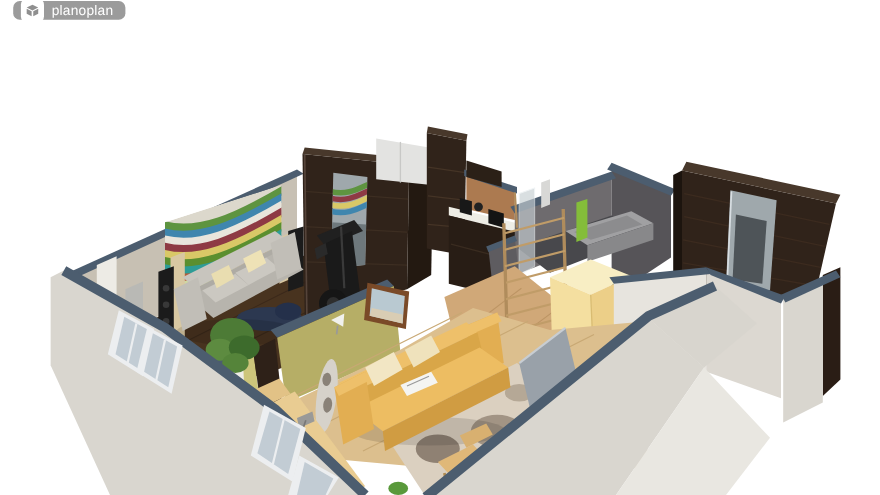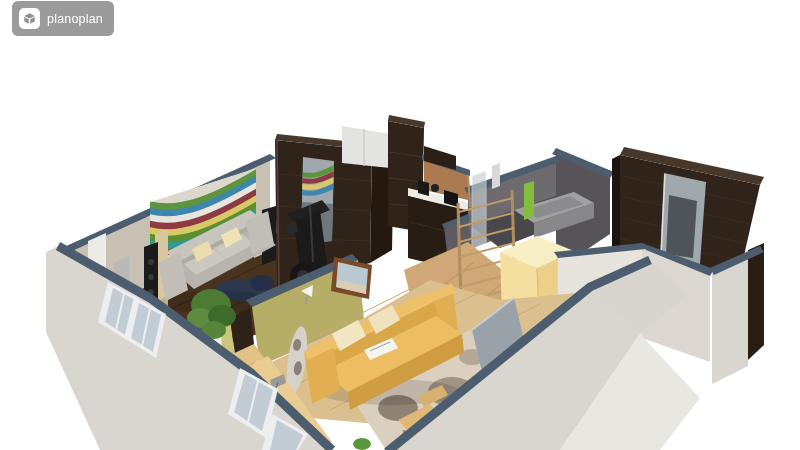--- a/index.html
+++ b/index.html
@@ -1,19 +1,19 @@
 <!DOCTYPE html>
 <html style="--slate: #4c5d6f; --exterior_wall: #d9d6cf; --exterior_wall_light: #e9e7e1; --interior_wall_beige: #c7c0b3; --door_white: #edebe5; --olive_wall_lit: #cdc57b; --olive_wall_shaded: #b6ae66; --dark_wood_floor: #48331f; --bottom_room_floor: #dcbf8e; --hall_floor: #d0a878; --wenge: #30231a; --wenge_dark: #231911; --wenge_top: #48382b; --mirror_glass: #9fa8ac; --mirror_glass_dark: #6e787c; --gray_sofa: #b7b4ad; --gray_sofa_light: #c8c5be; --cream_pillow: #e9ddb0; --yellow_sofa: #edbd62; --yellow_sofa_deep: #d9a648; --yellow_wardrobe_front: #f4dfa0; --yellow_wardrobe_side: #eccf88; --yellow_wardrobe_top: #f8eec4; --bathroom_wall: #6e6b6e; --bathroom_wall_dark: #565458; --bathroom_floor: #48484c; --tub: #a0a0a2; --towel_green: #84bd3a; --ladder_wood: #b08c5c; --desk_wood: #e9cc92; --chair_wood: #e0b878; --rug_base: #dbd0c0; --stone_dark: #8f8173; --stone_mid: #a29484; --stone_light: #b5a896; --stone_orange: #c28a4e; --plant_green: #4d7b36; --window_frame: #eceef0; --window_glass: #c2ccd4; --speaker_black: #1b1b1b; --picture_frame: #7a4a28; --picture_image: #b9c9d1; --kitchen_counter: #eeede5; --backsplash_tan: #ac7a50; --fridge_white: #e3e3e1; --navy_rug: #2c3850; --surfboard: #d6d2ca; --badge_bg: #9b9b9b; --text_color: #ffffff; --icon_bg: #ffffff; --icon_glyph: #8f8f8f;"><head>
 <meta charset="utf-8">
 <style>
   html,body{margin:0;padding:0;background:#fff;}
   #stage{position:relative;width:800px;height:450px;background:#fff;overflow:hidden;
          font-family:"Liberation Sans",sans-serif;}
   #scene{position:absolute;left:0;top:0;}
-  .logo{position:absolute;left:12px;top:1px;height:35px;padding:0 11px 0 7px;
+  .logo{position:absolute;left:12px;top:1px;height:17px;padding:0 11px 0 7px;
         display:flex;align-items:center;gap:7px;background:var(--badge_bg,#9b9b9b);
         border-radius:6px;cursor:pointer;}
   .logo-icon{width:21px;height:21px;background:var(--icon_bg,#fff);border-radius:5px;
         display:flex;align-items:center;justify-content:center;}
   .logo-glyph{fill:var(--icon_glyph,#8f8f8f);}
   .logo-text{color:var(--text_color,#fff);font-size:12.5px;letter-spacing:.2px;}
 </style>
 </head>
 <body>
 

